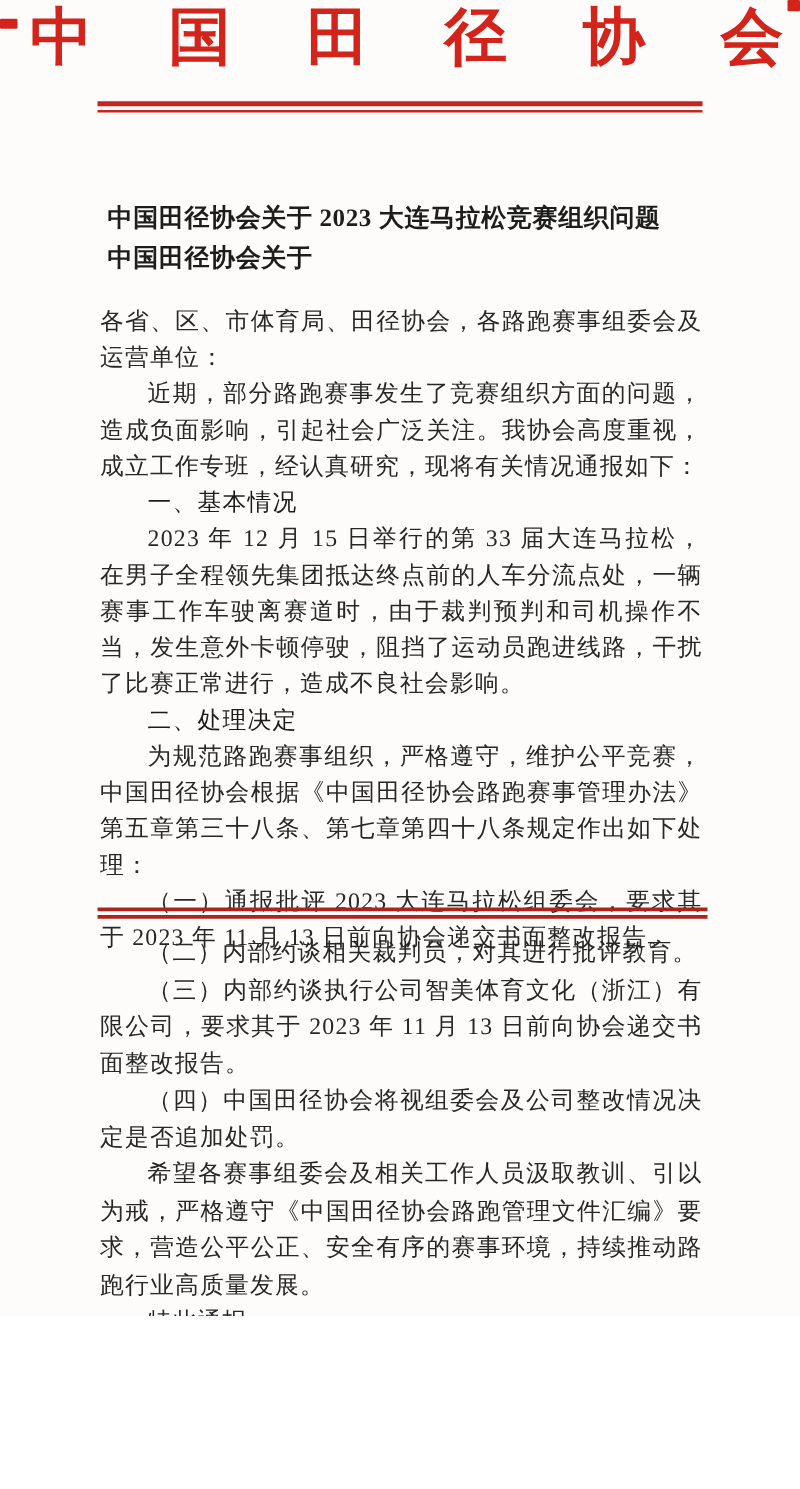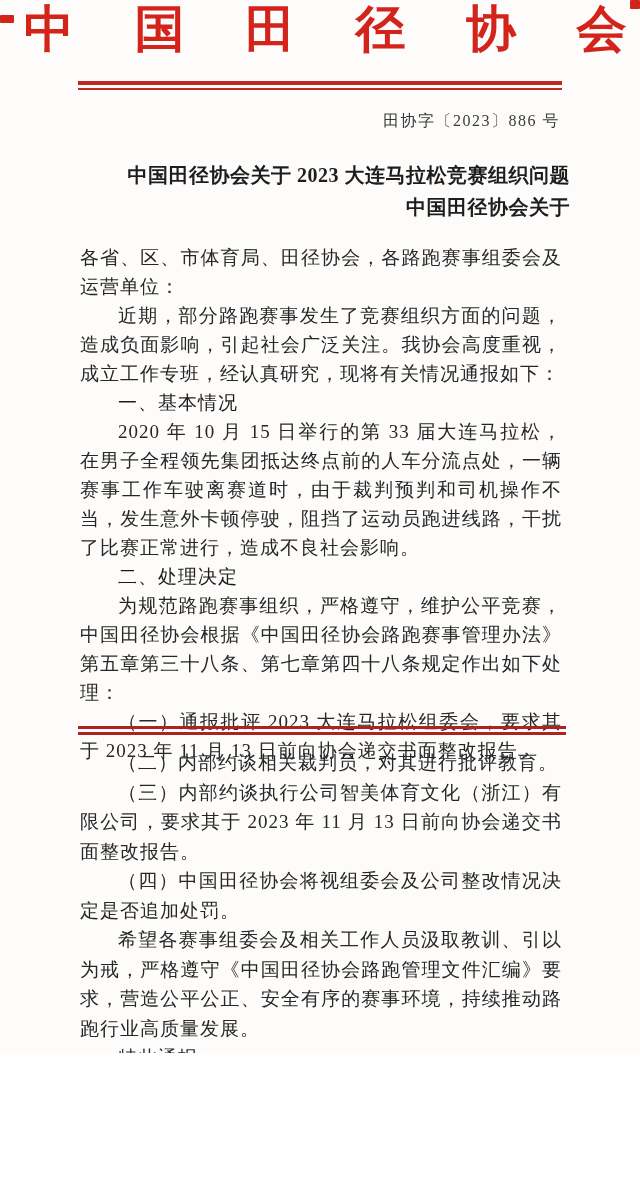--- a/index.html
+++ b/index.html
@@ -35,22 +35,22 @@
     position: absolute; top: 81px; left: 78px; right: 78px;
     height: 3px;
     border-top: 4px solid #c2271f;
     border-bottom: 2px solid #c2271f;
   }
   .doc-number {
     position: absolute; top: 111px; right: 80px;
     font-size: 16px; letter-spacing: 1.5px; color: #3a3a3a;
   }
   .notice-title {
-    position: absolute; top: 159px; left: 76px; right: 70px;
-    text-align: right; font-weight: bold;
+    position: absolute; top: 159px; left: 86px; right: 70px;
+    text-align: left; font-weight: bold;
     font-size: 20px; line-height: 32px; color: #1d1d1d;
     letter-spacing: 0.5px;
   }
   .body-block {
     position: absolute; left: 80px; right: 78px;
     font-size: 19px; line-height: 29px;
     text-align: justify; letter-spacing: 1px;
     color: #272727;
   }
   .body-a { top: 243px; }
@@ -81,32 +81,31 @@
 
 <div class="page">
 
   <div class="corner-mark-left"></div>
   <div class="corner-mark-right"></div>
 
   <div class="org-title">中 国 田 径 协 会</div>
 
   <div class="header-rule"></div>
 
-  <div class="doc-number">田协字〔2023〕886 号</div>
 
   <div class="notice-title">
     <span style="display:block">中国田径协会关于 2023 大连马拉松竞赛组织问题</span>
     <span style="display:block">中国田径协会关于</span>
   </div>
 
   <div class="body-block body-a">
     <p>各省、区、市体育局、田径协会，各路跑赛事组委会及运营单位：</p>
     <p class="para">近期，部分路跑赛事发生了竞赛组织方面的问题，造成负面影响，引起社会广泛关注。我协会高度重视，成立工作专班，经认真研究，现将有关情况通报如下：</p>
     <p class="heading">一、基本情况</p>
-    <p class="para">2020 年 10 月 15 日举行的第 33 届大连马拉松，在男子全程领先集团抵达终点前的人车分流点处，一辆赛事工作车驶离赛道时，由于裁判预判和司机操作不当，发生意外卡顿停驶，阻挡了运动员跑进线路，干扰了比赛正常进行，造成不良社会影响。</p>
+    <p class="para">2023 年 12 月 15 日举行的第 33 届大连马拉松，在男子全程领先集团抵达终点前的人车分流点处，一辆赛事工作车驶离赛道时，由于裁判预判和司机操作不当，发生意外卡顿停驶，阻挡了运动员跑进线路，干扰了比赛正常进行，造成不良社会影响。</p>
     <p class="heading">二、处理决定</p>
     <p class="para">为规范路跑赛事组织，严格遵守，维护公平竞赛，中国田径协会根据《中国田径协会路跑赛事管理办法》第五章第三十八条、第七章第四十八条规定作出如下处理：</p>
     <p class="para">（一）通报批评 2023 大连马拉松组委会，要求其于 2023 年 11 月 13 日前向协会递交书面整改报告。</p>
   </div>
 
   <div class="separator"></div>
 
   <div class="body-block body-b">
     <p class="para">（二）内部约谈相关裁判员，对其进行批评教育。</p>
     <p class="para">（三）内部约谈执行公司智美体育文化（浙江）有限公司，要求其于 2023 年 11 月 13 日前向协会递交书面整改报告。</p>

